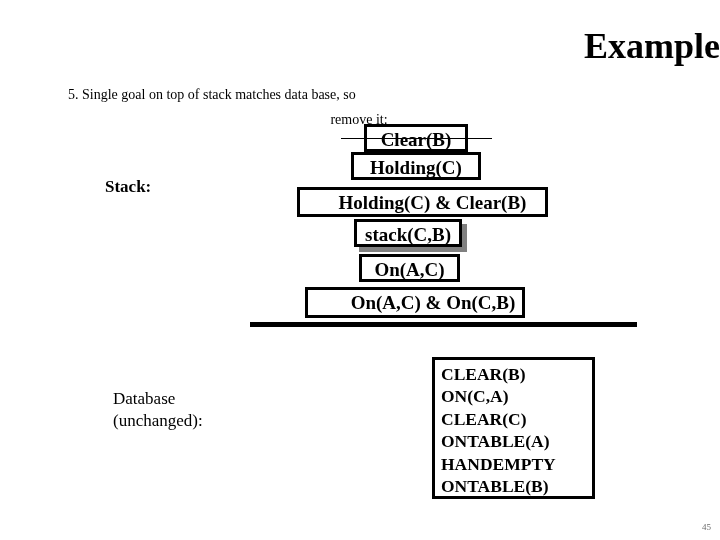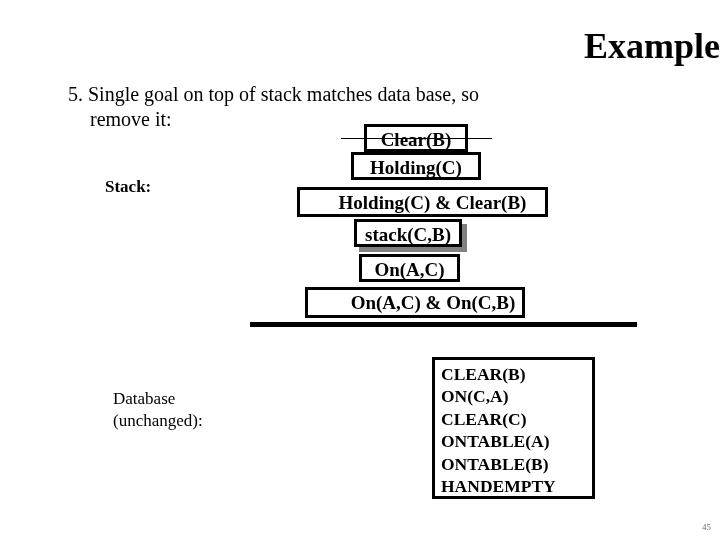--- a/index.html
+++ b/index.html
@@ -29,28 +29,29 @@
     line-height: 40px;
     letter-spacing: 0px;
   }
 
   
   .bullet {
     position: absolute;
     left: 68px;
     top: 82px;
     width: 560px;
-    font-size: 20px;
+    font-size: 14px;
     line-height: 25px;
     font-weight: normal;
     text-indent: 0;
   }
   .bullet .l2 {
     display: block;
     padding-left: 22px;
+    text-align: center;
   }
 
   
   .label-stack {
     position: absolute;
     left: 105px;
     top: 176px;
     font-size: 17px;
     font-weight: bold;
     line-height: 21px;
@@ -172,19 +173,19 @@
   <div class="hrule"></div>
 
   <div class="label-db">Database
 (unchanged):</div>
 
   <div class="dbbox">
     <div class="dbline">CLEAR(B)</div>
     <div class="dbline">ON(C,A)</div>
     <div class="dbline">CLEAR(C)</div>
     <div class="dbline">ONTABLE(A)</div>
+    <div class="dbline">HANDEMPTY</div>
     <div class="dbline">ONTABLE(B)</div>
-    <div class="dbline">HANDEMPTY</div>
   </div>
 
   <div class="pagenum">45</div>
 
 </div>
 
 </body></html>

